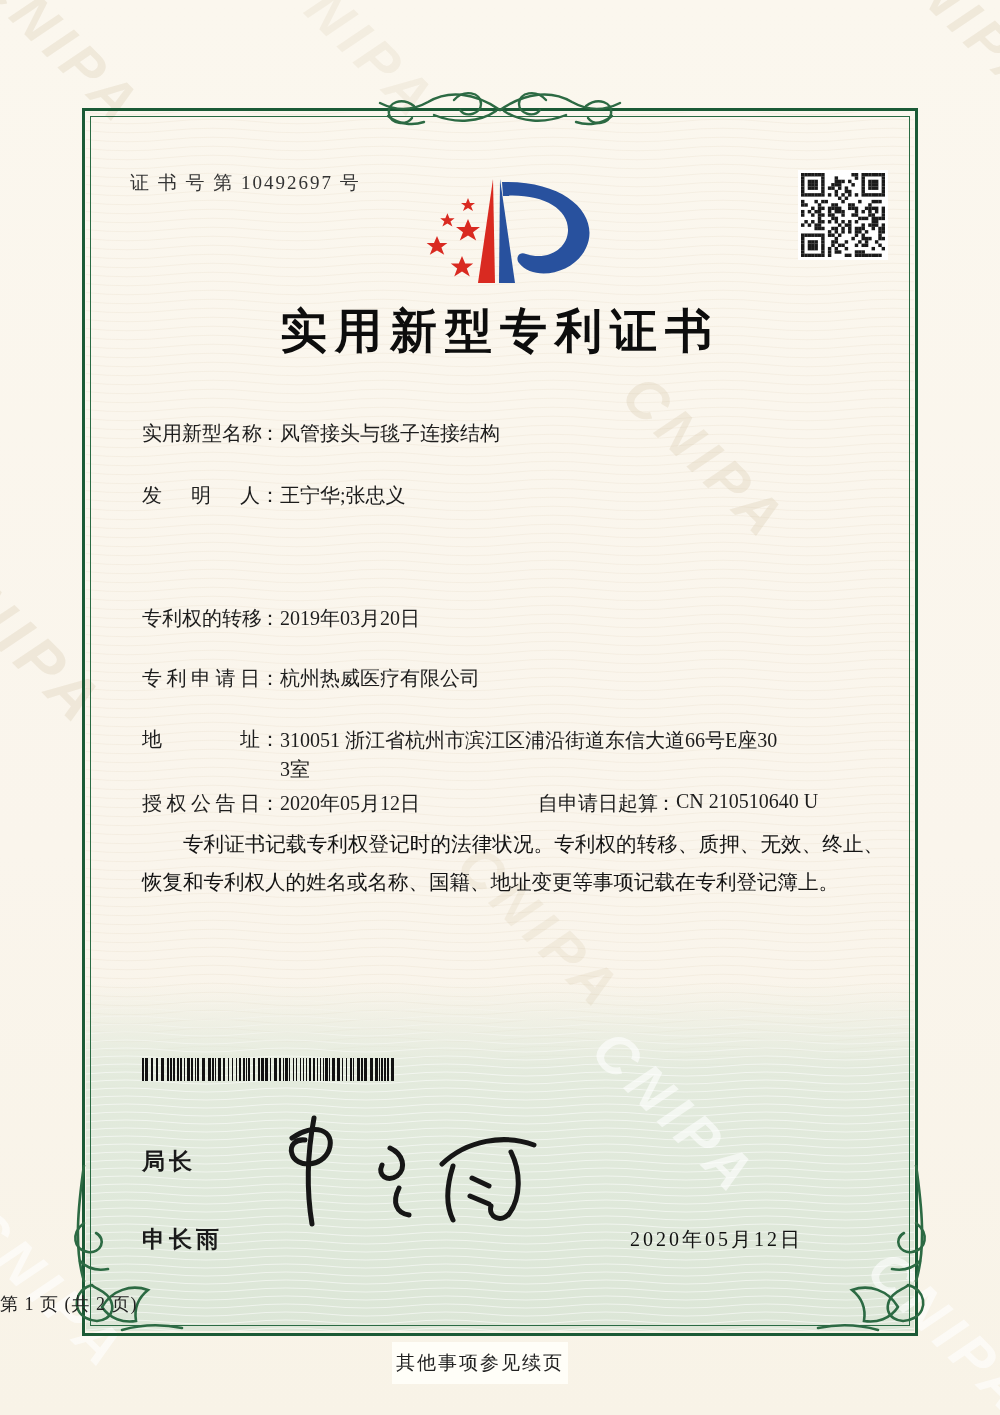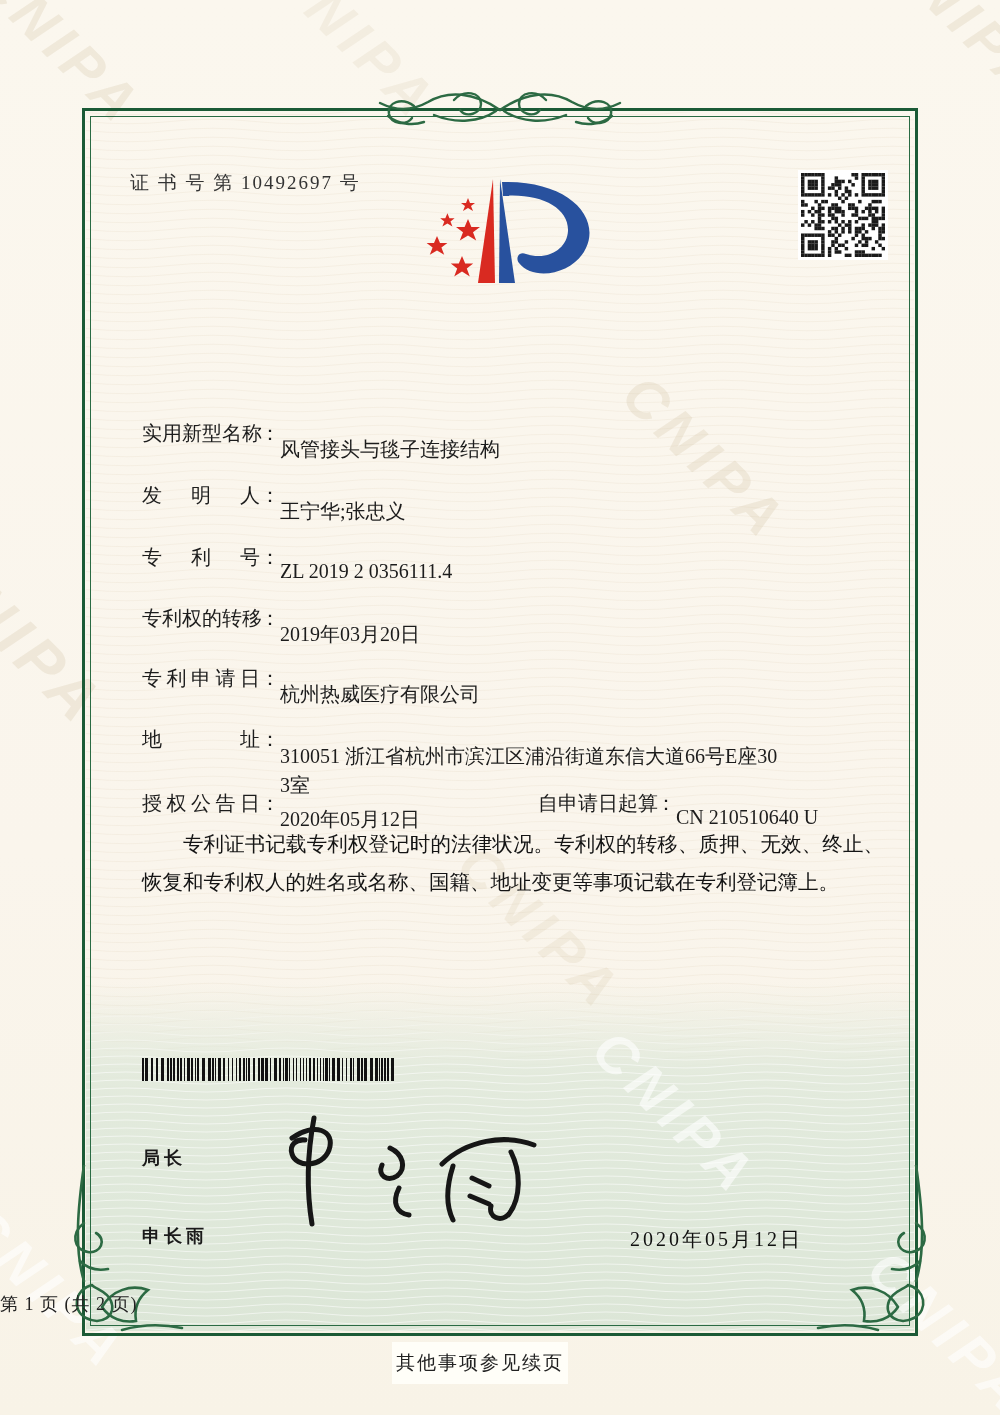--- a/index.html
+++ b/index.html
@@ -24,28 +24,28 @@
     position:absolute;left:86px;top:982px;width:828px;height:349px;
     background:linear-gradient(180deg,rgba(224,233,219,0) 0%,rgba(224,233,219,.85) 25%,#e0e9db 55%,#dce6d7 100%);
   }
   
   .certno{position:absolute;left:130px;top:170px;font-size:19px;letter-spacing:2px;color:#333;}
   .title{position:absolute;left:0;top:300px;width:1000px;text-align:center;
          font-size:47px;font-weight:bold;letter-spacing:8px;color:#0d0d0d;}
   .row{position:absolute;left:142px;font-size:20px;color:#1c1c1c;white-space:nowrap;}
   .row .lbl{display:inline-block;width:118px;text-align:justify;text-align-last:justify;vertical-align:top;}
   .row .colon{display:inline-block;width:20px;vertical-align:top;}
-  .row .val{display:inline-block;vertical-align:top;margin-top:16px;}
+  .row .val{display:inline-block;vertical-align:top;}
   .addr-val{white-space:normal;width:600px;line-height:29px;}
   .row2col .lbl2{display:inline-block;width:118px;text-align:justify;text-align-last:justify;}
   .paras{position:absolute;left:142px;top:826px;width:742px;font-size:20.5px;line-height:37.5px;
          text-align:justify;color:#141414;}
   .paras p{margin:0;text-indent:2em;}
   .issuer{position:absolute;left:142px;font-family:"Liberation Sans","DejaVu Sans",sans-serif;
-          font-weight:bold;font-size:18px;color:#1a1a1a;letter-spacing:4px;}
+          font-weight:bold;font-size:23px;color:#1a1a1a;letter-spacing:4px;}
   .date-line{position:absolute;left:630px;top:1226px;font-size:20px;letter-spacing:3px;color:#111;}
   .page-ind{position:absolute;left:0;top:1292px;width:915px;text-align:left;font-size:18px;letter-spacing:1px;color:#222;}
   .footer-note{position:absolute;left:392px;top:1342px;width:176px;height:42px;background:#fffef8;
                display:flex;align-items:center;justify-content:center;font-size:19px;letter-spacing:2px;color:#222;}
   .qr-box{position:absolute;left:798px;top:170px;width:90px;height:90px;background:#fff;padding:3px;box-sizing:border-box;}
   .barcode{position:absolute;left:142px;top:1058px;width:256px;height:23px;display:flex;align-items:stretch;}
   .barcode .bar{height:100%;}
   .logo{position:absolute;left:415px;top:162px;}
   .sig-svg{position:absolute;left:262px;top:1110px;}
   .ornament{position:absolute;pointer-events:none;}
@@ -431,29 +431,27 @@
       <path d="M33,51 l2.3,5.6 5.7,0 -4.6,3.4 2.2,5.6 -5.6,-3.4 -5.6,3.4 2.2,-5.6 -4.6,-3.4 5.7,0 Z" transform="scale(0.9) translate(3,6)"></path>
       <path d="M53,57 l3.4,8 8.6,0 -7,5.2 3.2,8.4 -8.2,-5 -8.2,5 3.2,-8.4 -7,-5.2 8.6,0 Z"></path>
       <path d="M22,74 l3,7 7.4,0 -6,4.6 2.8,7.2 -7.2,-4.4 -7.2,4.4 2.8,-7.2 -6,-4.6 7.4,0 Z"></path>
       <path d="M47,94 l3.2,7.6 8,0 -6.4,5 3,7.8 -7.8,-4.8 -7.8,4.8 3,-7.8 -6.4,-5 8,0 Z"></path>
     </g>
     <path fill="#d92a21" d="M78,17 L63,121 L80,121 Z"></path>
     <path fill="#28519e" d="M85,17 L84,121 L100,121 Z"></path>
     <path fill="#28519e" d="M87,20 C152,18 186,54 171,86 C159,112 119,120 104,101 C100,96 104,89 111,92 C131,99 152,88 153,69 C154,46 126,31 88,34 Z"></path>
   </svg>
 
+  <div class="title">实用新型专利证书</div>
 
   <div class="row" style="top:420px;">
     <span class="lbl">实用新型名称</span><span class="colon">：</span><span class="val">风管接头与毯子连接结构</span>
   </div>
   <div class="row" style="top:482px;">
     <span class="lbl">发明人</span><span class="colon">：</span><span class="val">王宁华;张忠义</span>
-  </div>
-  <div class="row" style="top:544px;">
-    <span class="lbl">专利号</span><span class="colon">：</span><span class="val">ZL 2019 2 0356111.4</span>
   </div>
   <div class="row" style="top:605px;">
     <span class="lbl">专利权的转移</span><span class="colon">：</span><span class="val">2019年03月20日</span>
   </div>
   <div class="row" style="top:665px;">
     <span class="lbl">专利申请日</span><span class="colon">：</span><span class="val">杭州热威医疗有限公司</span>
   </div>
   <div class="row" style="top:726px;">
     <span class="lbl">地址</span><span class="colon">：</span><span class="val addr-val"><span>310051 浙江省杭州市滨江区浦沿街道东信大道66号E座30</span><br><span>3室</span></span>
   </div>

